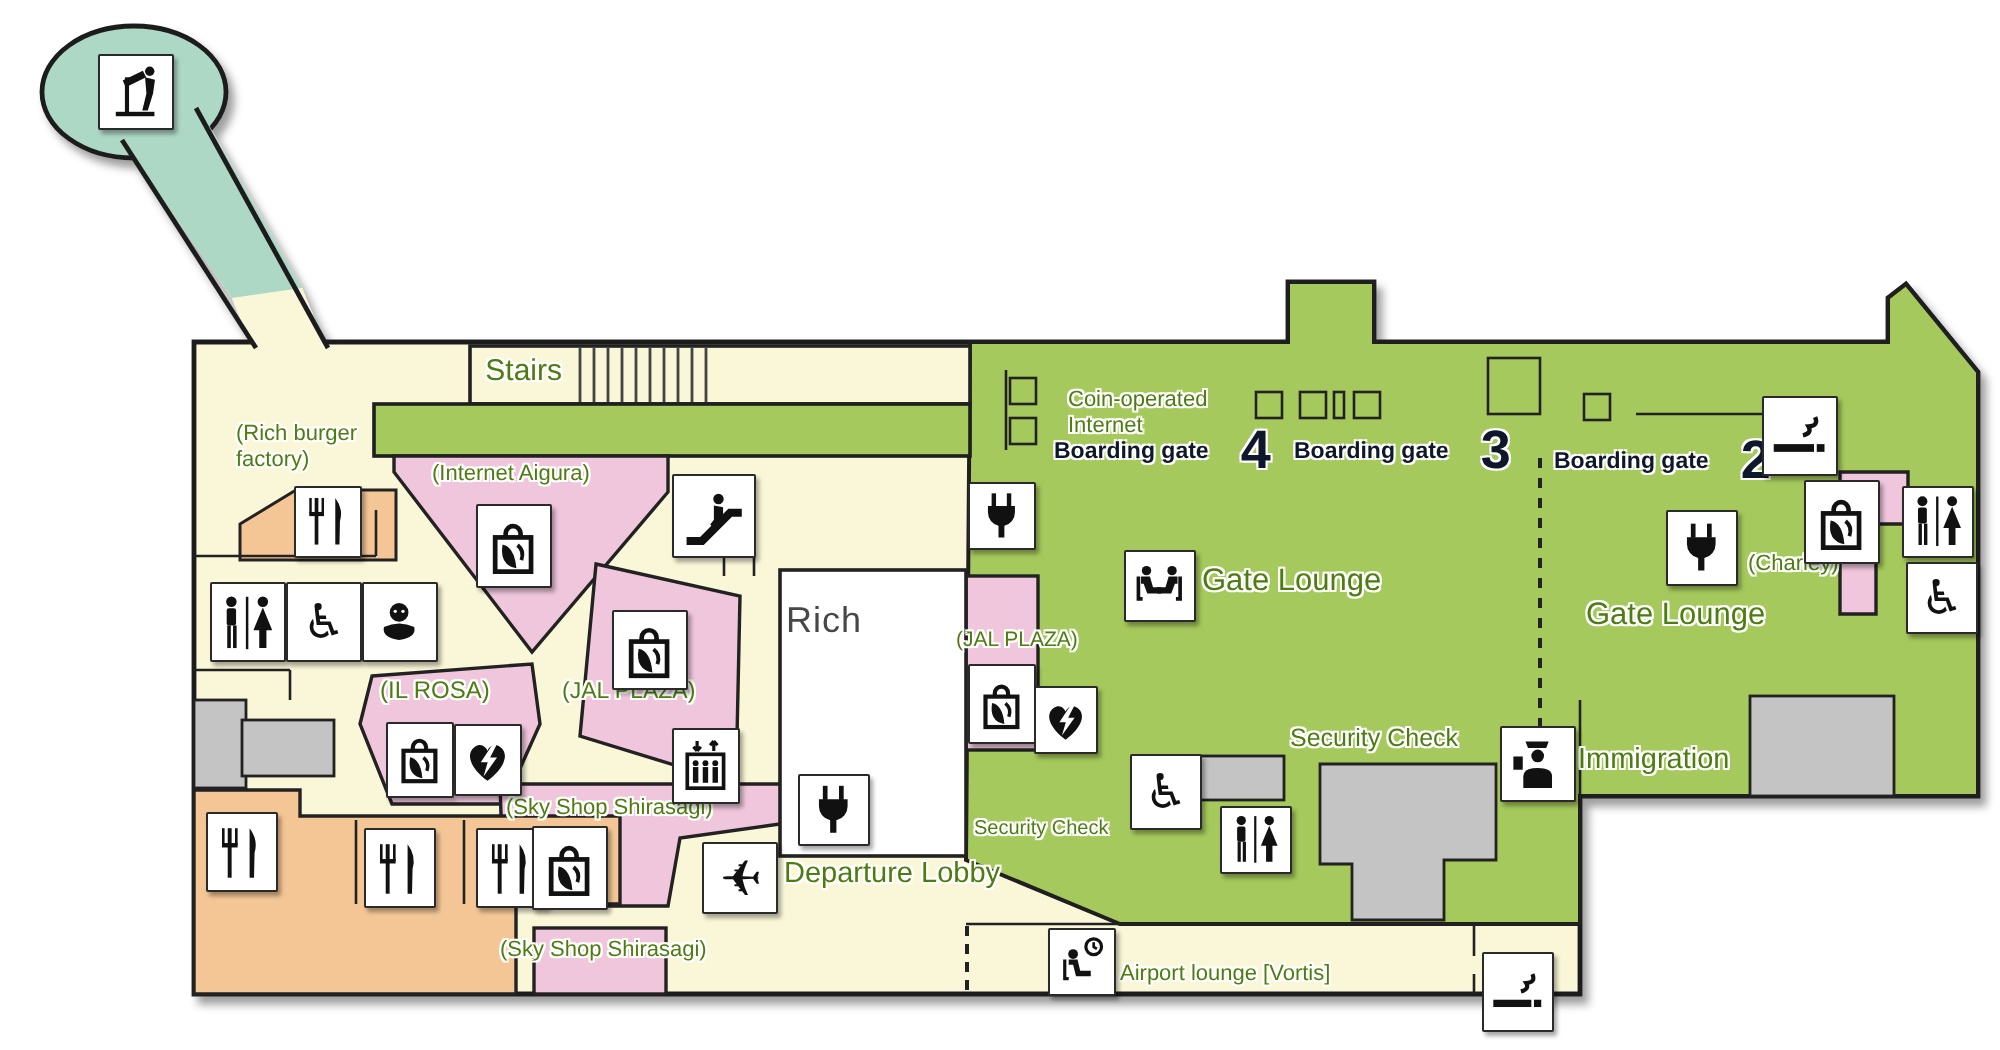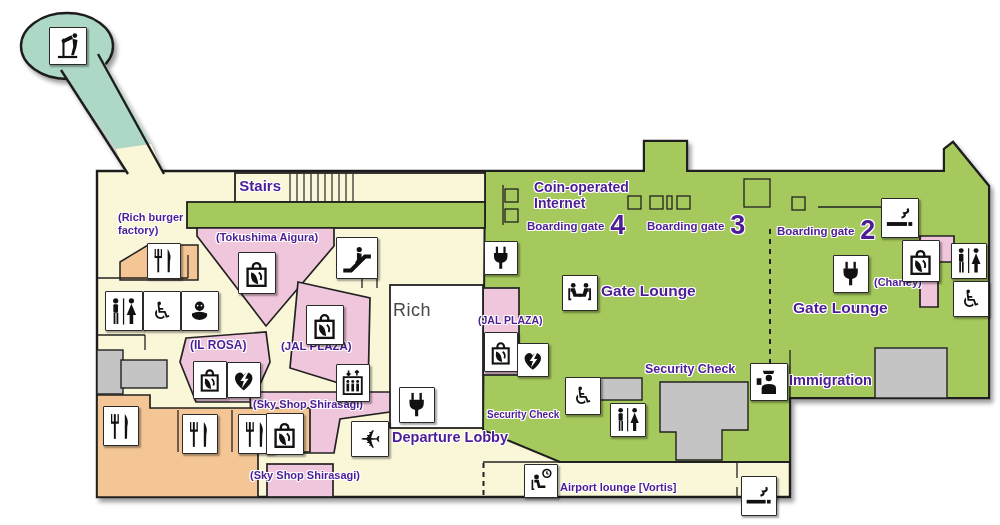--- a/index.html
+++ b/index.html
@@ -1,26 +1,26 @@
 <!DOCTYPE html>
 <html><head>
 <meta charset="utf-8">
 <style>
   html,body{margin:0;padding:0;background:#fff;}
   #stage{position:relative;width:1000px;height:525px;background:#ffffff;overflow:hidden;
          font-family:"Liberation Sans",sans-serif;}
   #map-svg{position:absolute;left:0;top:0;}
-  .lbl{position:absolute;color:#4c1d95;font-weight:bold;white-space:pre-line;line-height:1.15;
+  .lbl{position:absolute;color:#4d7c0f;font-weight:normal;white-space:pre-line;line-height:1.15;
        text-shadow:-1px -1px 0 #fff,1px -1px 0 #fff,-1px 1px 0 #fff,1px 1px 0 #fff,
                    0 -1px 0 #fff,0 1px 0 #fff,-1px 0 0 #fff,1px 0 0 #fff;
        pointer-events:none;}
   .center{text-align:left;}
   .right{text-align:right;}
   .foyer-lbl{font-weight:normal;color:#474747;letter-spacing:.5px;text-shadow:none;}
-  .gate{position:absolute;display:flex;align-items:center;gap:6px;color:#4c1d95;
+  .gate{position:absolute;display:flex;align-items:center;gap:16px;color:#0f172a;
         text-shadow:-1px -1px 0 #fff,1px -1px 0 #fff,-1px 1px 0 #fff,1px 1px 0 #fff;}
   .gate .gp{font-weight:bold;font-size:11.5px;}
   .gate .gn{font-weight:bold;font-size:27px;line-height:1;}
   .ic{position:absolute;background:#fff;border:1.5px solid #2a2a2a;border-radius:1px;
       box-shadow:1.5px 2px 2px rgba(0,0,0,.35);display:flex;align-items:center;justify-content:center;}
   .ic svg{width:92%;height:92%;fill:#111;}
   .glyph{font-family:"DejaVu Sans",sans-serif;color:#111;line-height:1;}
   .flip{display:inline-block;transform:scaleX(-1);}
 </style>
 </head>
@@ -109,28 +109,28 @@
     <rect x="792" y="197" width="13" height="13"></rect>
   </g>
 
   <line x1="770" y1="229" x2="770" y2="396" stroke="#222" stroke-width="2" stroke-dasharray="5,5"></line>
   <line x1="483.5" y1="463" x2="483.5" y2="496" stroke="#222" stroke-width="2" stroke-dasharray="5,4"></line>
 </svg>
 
 <div class="lbl right" style="left:185px;top:177px;width:96px;font-size:15px">Stairs</div>
 <div class="lbl center" style="left:118px;top:211px;width:124px;font-size:11px">(Rich burger
 factory)</div>
-<div class="lbl center" style="left:216px;top:231px;width:134px;font-size:11px">(Tokushima Aigura)</div>
+<div class="lbl center" style="left:216px;top:231px;width:134px;font-size:11px">(Internet Aigura)</div>
 <div class="lbl center" style="left:190px;top:339px;width:78px;font-size:12px">(IL ROSA)</div>
 <div class="lbl center" style="left:281px;top:340px;width:86px;font-size:11.5px">(JAL PLAZA)</div>
 <div class="lbl center foyer-lbl" style="left:393px;top:300px;width:90px;font-size:18px">Rich</div>
 <div class="lbl center" style="left:253px;top:398px;width:146px;font-size:11px">(Sky Shop Shirasagi)</div>
 <div class="lbl center" style="left:250px;top:469px;width:164px;font-size:11px">(Sky Shop Shirasagi)</div>
 <div class="lbl" style="left:392px;top:429px;font-size:14.5px">Departure Lobby</div>
-<div class="lbl" style="left:534px;top:179px;font-size:14px">Coin-operated
+<div class="lbl" style="left:534px;top:194px;font-size:11px">Coin-operated
 Internet</div>
 <div class="lbl" style="left:601px;top:282px;font-size:15.5px">Gate Lounge</div>
 <div class="lbl" style="left:793px;top:299px;font-size:15.5px">Gate Lounge</div>
 <div class="lbl center" style="left:478px;top:314px;width:88px;font-size:10.5px">(JAL PLAZA)</div>
 <div class="lbl center" style="left:874px;top:276px;width:72px;font-size:11px">(Charley)</div>
 <div class="lbl" style="left:645px;top:362px;font-size:12.5px">Security Check</div>
 <div class="lbl" style="left:487px;top:409px;font-size:10px">Security Check</div>
 <div class="lbl" style="left:789px;top:372px;font-size:14.5px">Immigration</div>
 <div class="lbl" style="left:560px;top:481px;font-size:11px">Airport lounge [Vortis]</div>
 

